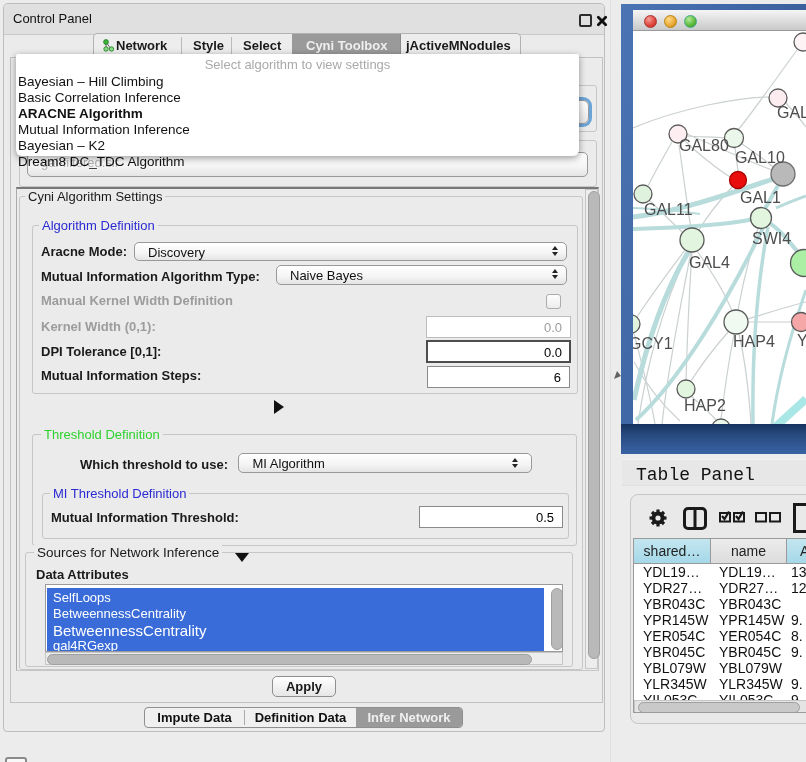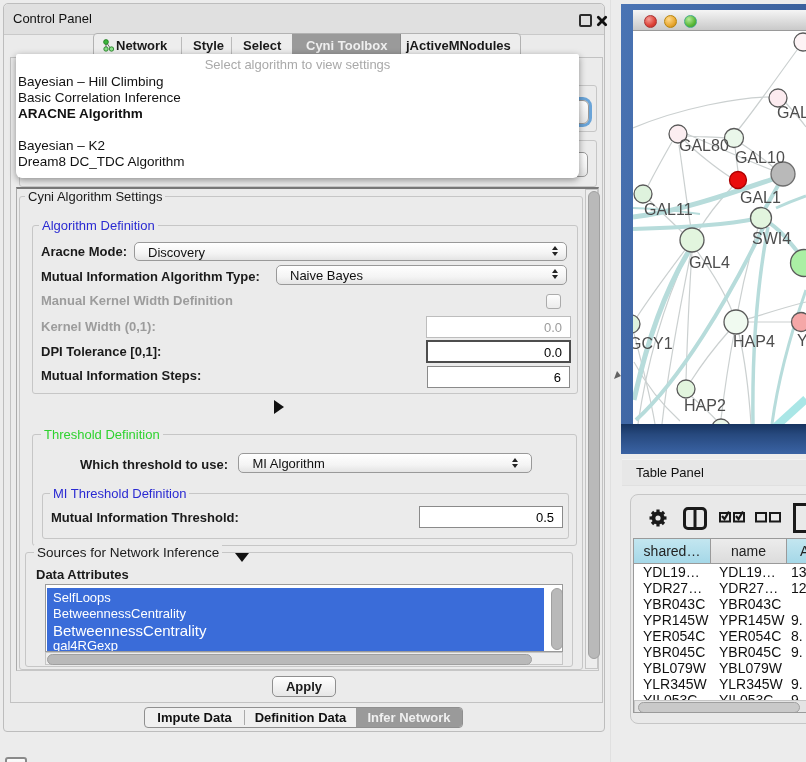--- a/index.html
+++ b/index.html
@@ -26,21 +26,21 @@
   .spin{position:absolute;width:8px;}
   .spin .up{width:0;height:0;border-left:3.5px solid transparent;border-right:3.5px solid transparent;border-bottom:4.5px solid #222;margin-bottom:2px;}
   .spin .dn{width:0;height:0;border-left:3.5px solid transparent;border-right:3.5px solid transparent;border-top:4.5px solid #222;}
   .tfield{background:#fff;box-sizing:border-box;text-align:right;font-size:13px;}
   
   .sbtrack{background:#ededed;border:1px solid #c6c6c6;box-sizing:border-box;}
   .sbthumb{position:absolute;background:#b9b9b9;border:1px solid #a0a0a0;border-radius:6px;}
   
   .bottab{top:0;height:19px;line-height:19px;font-weight:bold;font-size:13px;text-align:center;box-sizing:border-box;}
   
-  #popup{left:16px;top:54px;width:563px;height:124px;background:#fff;border-radius:2px 2px 6px 6px;box-shadow:0 2px 7px rgba(0,0,0,0.4);z-index:50;}
+  #popup{left:16px;top:54px;width:563px;height:102px;background:#fff;border-radius:2px 2px 6px 6px;box-shadow:0 2px 7px rgba(0,0,0,0.4);z-index:50;}
   #popup .hint{position:absolute;left:0;top:3px;width:100%;text-align:center;color:#a9a9a9;font-size:13px;}
   .pitem{position:absolute;left:2px;font-size:13.5px;color:#111;white-space:nowrap;}
   
   #netwin{left:621px;top:4px;width:185px;height:450px;background:linear-gradient(105deg,#4a74b4,#31548e);}
   #nettitle{left:12px;top:6px;width:173px;height:21px;background:linear-gradient(#f5f5f5,#c9c9c9);border-bottom:1px solid #9a9a9a;box-sizing:border-box;}
   .tl{position:absolute;top:4.5px;width:11px;height:11px;border-radius:50%;}
   #netcanvas{left:12px;top:27px;width:173px;height:393px;background:#fff;}
   
   #tplabelbar{left:622px;top:459px;width:184px;height:25px;background:#e7e7e7;border-top:1px solid #f2f2f2;border-bottom:1px solid #e0e0e0;}
   #tpanel{left:630px;top:494px;width:190px;height:230px;background:#e9e9e9;border:1px solid #c6c6c6;border-radius:8px;box-sizing:border-box;}
@@ -167,20 +167,21 @@
       <div class="abs bottab" style="left:100px;width:111px;color:#111;">Definition Data</div>
       <div class="abs bottab" style="left:211px;width:106px;color:#f0f0f0;">Infer Network</div>
     </div>
   </div>
 
   <div class="abs" id="popup">
     <div class="hint">Select algorithm to view settings</div>
     <div class="pitem" style="top:20px;">Bayesian – Hill Climbing</div>
     <div class="pitem" style="top:36px;">Basic Correlation Inference</div>
     <div class="pitem" style="top:52px;font-weight:bold;">ARACNE Algorithm</div>
+    <div class="pitem" style="top:68px;">Mutual Information Inference</div>
     <div class="pitem" style="top:84px;">Bayesian – K2</div>
     <div class="pitem" style="top:100px;">Dream8 DC_TDC Algorithm</div>
   </div>
 
   <div class="abs" id="netwin">
     <div class="abs" id="nettitle">
       <div class="tl" style="left:11px;background:radial-gradient(circle at 35% 30%,#f59d96,#dd4338 60%,#b8291f);border:1px solid #a33;"></div>
       <div class="tl" style="left:31px;background:radial-gradient(circle at 35% 30%,#ffd98a,#e8a833 60%,#c27d17);border:1px solid #b8860b;"></div>
       <div class="tl" style="left:51px;background:radial-gradient(circle at 35% 30%,#b5eb9a,#59b838 60%,#3d8f22);border:1px solid #4a8;"></div>
     </div>
@@ -255,21 +256,21 @@
           <text x="629" y="349">GCY1</text>
           <text x="733" y="347">HAP4</text>
           <text x="797" y="346">YM</text>
           <text x="684" y="411">HAP2</text>
         </g>
       </svg>
     </div>
   </div>
 
   <div class="abs" id="tplabelbar">
-      <span style="position:absolute;left:14px;top:5px;font-size:13px;color:#111;">Table Panel</span>
+      <span style="position:absolute;left:14px;top:5px;font-size:18px;color:#111;font-family:Liberation Mono, monospace;">Table Panel</span>
     </div>
   <div class="abs" id="tpanel">
 
     <svg class="abs" style="left:0;top:0;" width="188" height="42" viewBox="0 0 188 42">
       <g fill="#1a1a1a">
         <g transform="translate(27,23)">
           <circle r="6.5"></circle>
           <g stroke="#1a1a1a" stroke-width="3.2">
             <line x1="0" y1="-8.5" x2="0" y2="8.5"></line>
             <line x1="-8.5" y1="0" x2="8.5" y2="0"></line>

